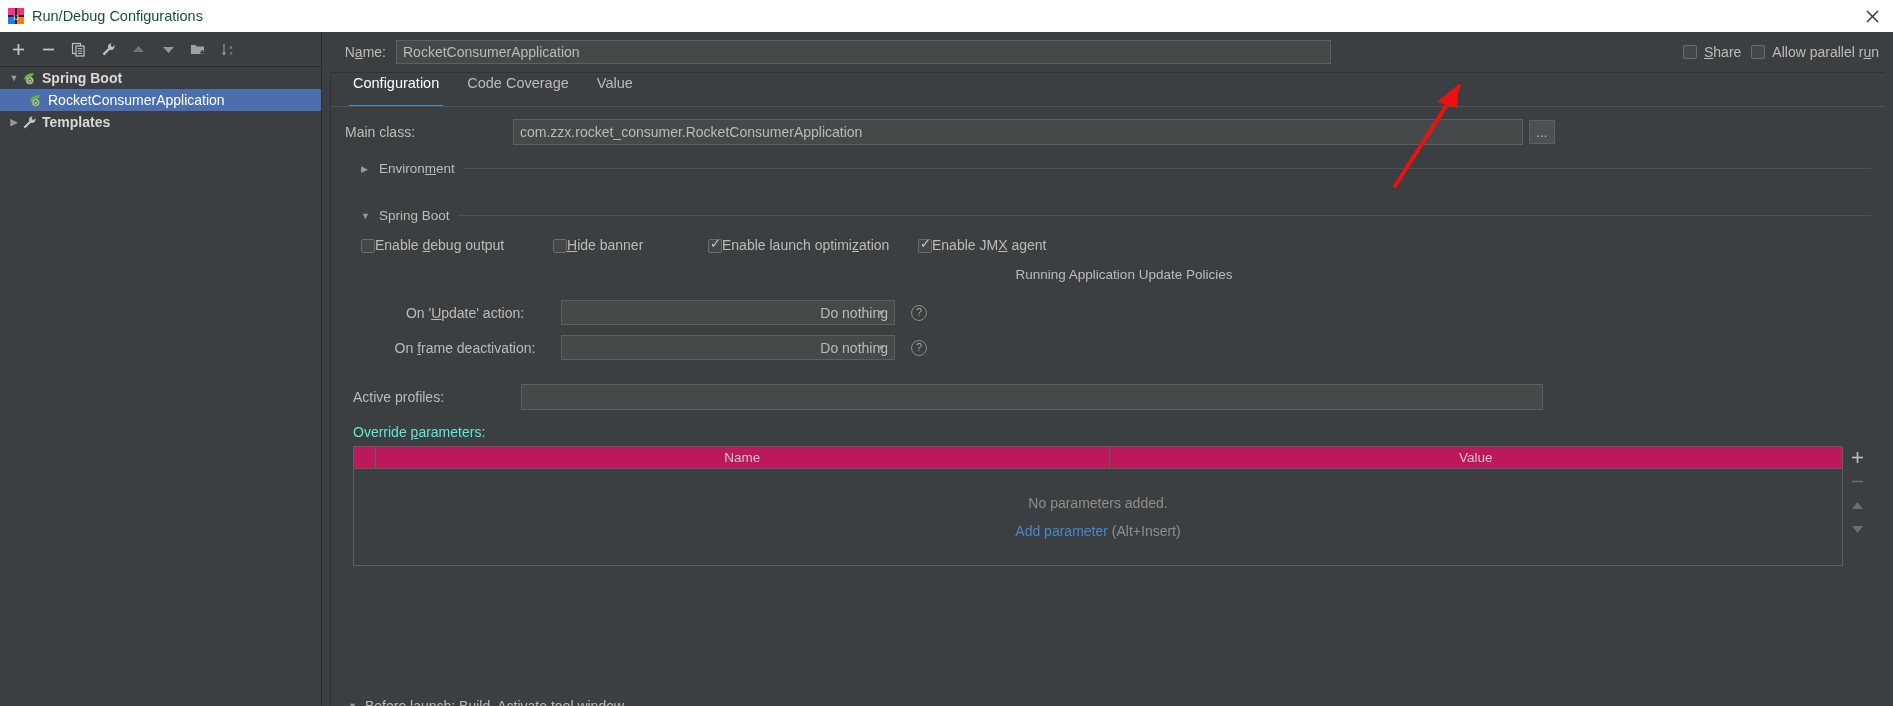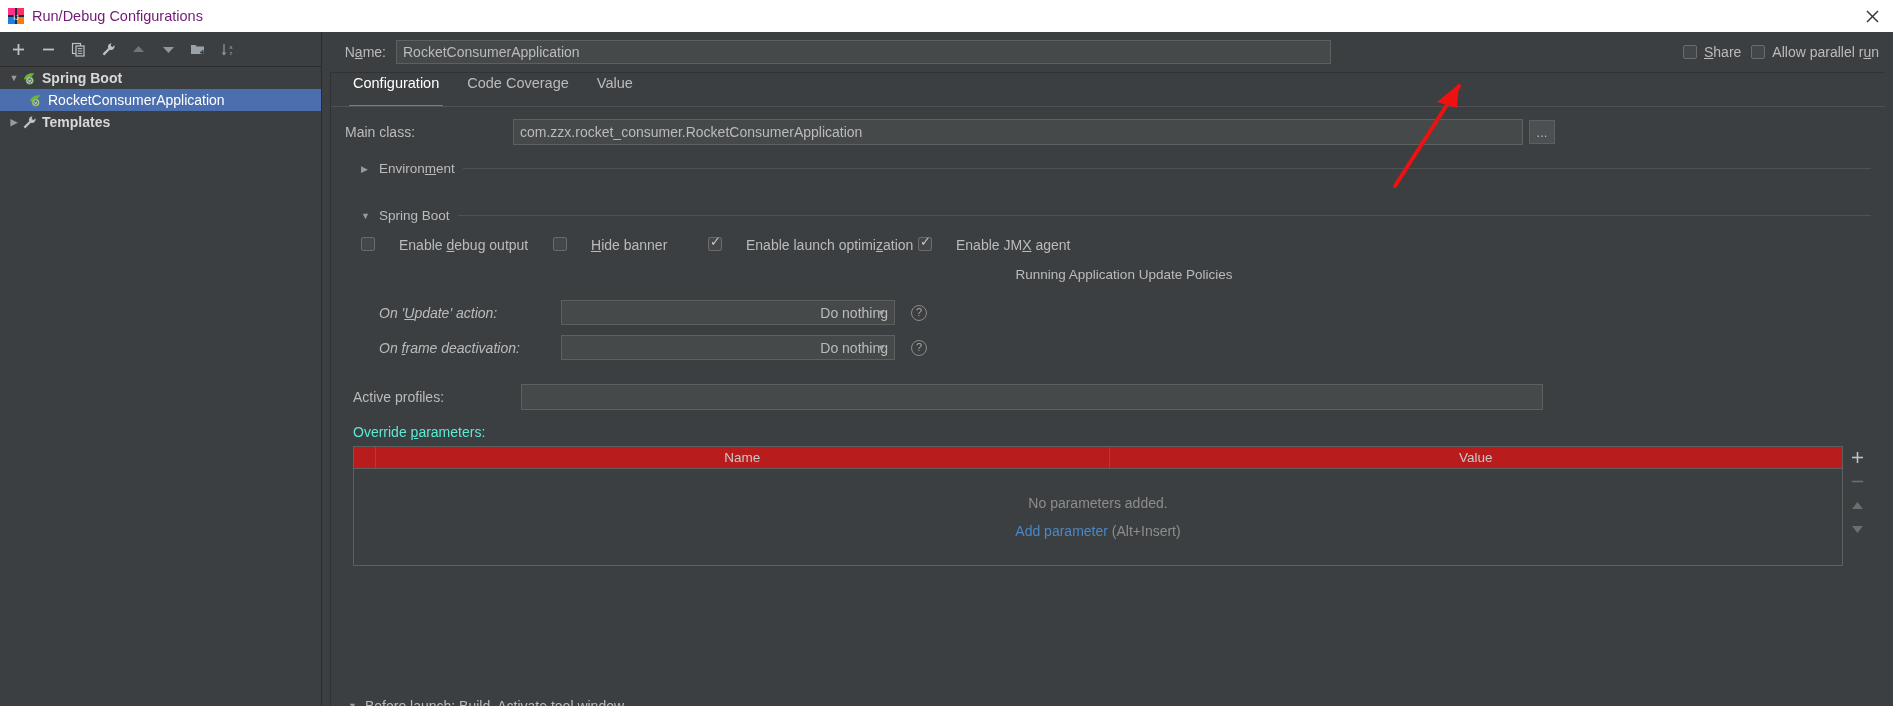--- a/index.html
+++ b/index.html
@@ -6,21 +6,21 @@
   html, body {
     margin: 0; padding: 0;
     width: 1893px; height: 706px;
     overflow: hidden;
     font-family: "Liberation Sans", sans-serif;
   }
   body { background: #3c3f41; color: #bbbbbb; font-size: 14px; }
 
   
   .titlebar {
-    height: 24px; background: #ffffff; color: #701a75;
+    height: 24px; background: #ffffff; color: #14532d;
     display: flex; align-items: center; padding: 16px 8px;
     font-size: 14.5px; position: relative;
   }
   .tb-logo { width: 16px; height: 16px; margin-right: 8px; position: relative; flex: none; }
   .tb-logo svg { display:block; }
   .tb-title { flex: 1; line-height: 1; }
   .tb-close {
     width: 26px; height: 24px; display: flex; align-items: center; justify-content: center;
     color: #333; font-size: 18px; line-height: 1;
   }
@@ -120,26 +120,26 @@
     display:flex; align-items:center; justify-content:center; line-height: 1;
   }
 
   
   .sect { display: flex; align-items: center; gap: 8px; margin: 6px 0 0 16px; }
   .sect .arrow { color: #9a9a9a; font-size: 9px; width: 10px; }
   .sect .stitle { color: #bbbbbb; font-size: 13.5px; white-space: nowrap; }
   .sect .sline { flex: 1; height: 1px; background: #4e5254; }
 
   .chkrow { display: flex; align-items: center; margin: 14px 0 0 16px; }
-  .chkitem { display: flex; align-items: flex-start; gap: 24px; color: #bbbbbb; font-size: 14px; }
+  .chkitem { display: flex; align-items: flex-end; gap: 0; color: #bbbbbb; font-size: 14px; }
 
   .subsect { margin: 14px 0 0 16px; }
   .policies { margin-left: 34px; }
   .polrow { display: flex; align-items: center; margin-top: 10px; }
-  .pollabel { width: 182px; text-align: left; padding-right: 10px; color: #bbbbbb; font-size: 14px; font-style: italic; }
+  .pollabel { width: 182px; text-align: center; padding-right: 10px; color: #bbbbbb; font-size: 14px; }
   .combo {
     width: 334px; height: 25px; background: #45494a; border: 1px solid #5e6060;
     color: #bbbbbb; font-size: 14px; display: flex; align-items: center;
     padding: 0 6px; position: relative; justify-content: flex-end;
   }
   .combo .carat {
     position: absolute; right: 8px; top: 50%; transform: translateY(-50%);
     color: #a6a6a6; font-size: 9px;
   }
   .helpicon {
@@ -151,21 +151,21 @@
   .profrow { display: flex; align-items: center; margin: 24px 0 0 8px; }
   .profrow .flabel { width: 168px; }
 
   .overrideLabel { margin: 14px 0 6px 8px; color: #5eead4; font-size: 14px; }
 
   .tablewrap { display: flex; margin-left: 8px; }
   .table {
     flex: 1; border: 1px solid #5e6060; background: #3c3f41; height: 120px;
     display: flex; flex-direction: column; position: relative;
   }
-  .thead { height: 22px; display: flex; background: #b91c1c; border-bottom: 1px solid #5e6060; }
+  .thead { height: 22px; display: flex; background: #be185d; border-bottom: 1px solid #5e6060; }
   .th {
     color: #c8c8c8; font-size: 13.5px; display: flex; align-items: center; justify-content: center;
     border-right: 1px solid #5e6060;
   }
   .th.gutter { width: 22px; }
   .th.name { flex: 1; }
   .th.value { flex: 1; border-right: none; }
   .tbody { flex: 1; display: flex; flex-direction: column; align-items: center; justify-content: center; }
   .emptymsg { color: #8d8d8d; font-size: 14px; }
   .addlink { margin-top: 12px; font-size: 14px; color: #8d8d8d; }

